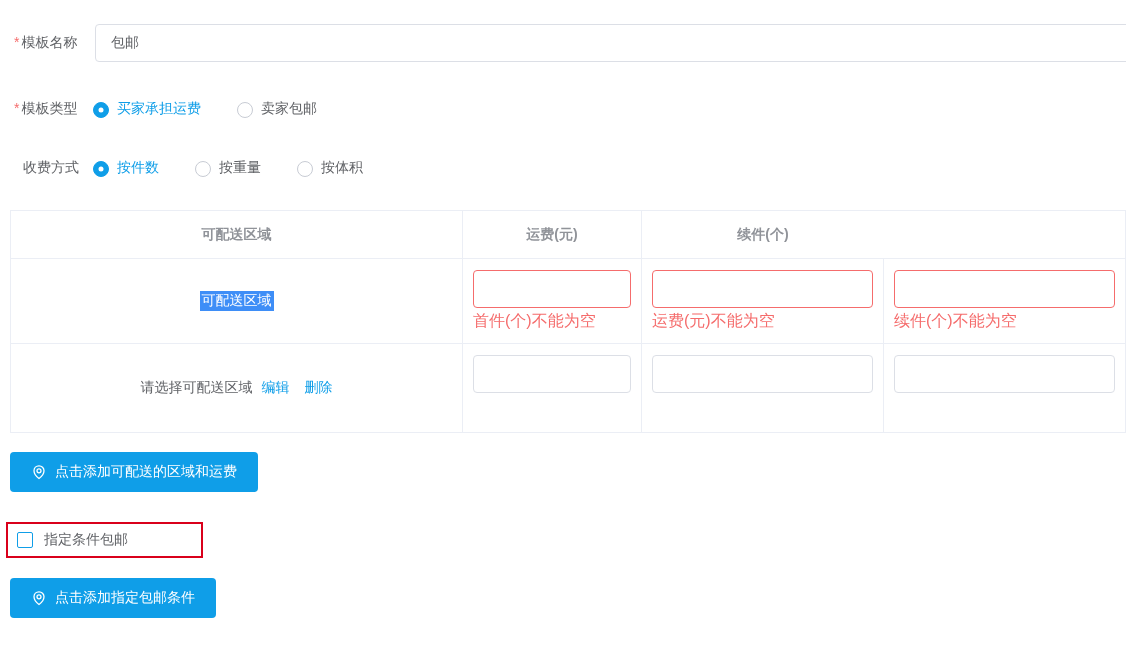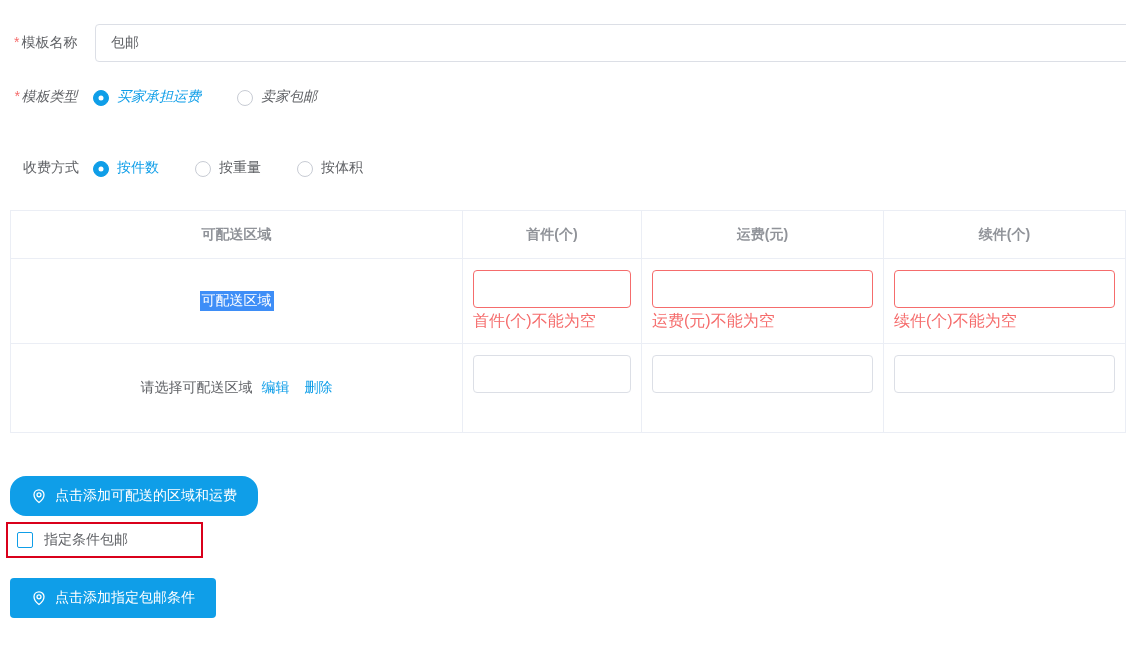--- a/index.html
+++ b/index.html
@@ -71,21 +71,21 @@
   .link-delete { margin-left:15px; }
 
   
   .primary-btn {
     position:absolute; display:inline-flex; align-items:center;
     height:40px; padding:0 21px; border:none; border-radius:4px;
     background:#0f9ee8; color:#fff; font-size:14px; cursor:pointer;
     font-family:"Liberation Sans", sans-serif;
   }
   .primary-btn .btn-icon { margin-right:8px; display:inline-flex; }
-  .btn-add-area { left:10px; top:476px;border-radius:16px; }
+  .btn-add-area { left:10px; top:452px; }
   .btn-add-condition { left:10px; top:578px; }
 
   
   .checkbox-box {
     position:absolute; left:6px; top:522px; width:197px; height:36px;
     border:2px solid #d9001b; display:flex; align-items:center; padding-left:9px;
   }
   .checkbox-square {
     width:16px; height:16px; border:1px solid #0f9ee8; border-radius:2px;
     background:#fff; flex:0 0 16px; cursor:pointer;
@@ -95,21 +95,21 @@
 </head>
 <body>
 
 <div class="page">
 
   <div class="form-row" style="top:31px;">
     <div class="form-label"><span class="req">*</span><span>模板名称</span></div>
   </div>
   <input class="name-input" type="text" value="包邮" style="">
 
-  <div class="form-row" style="top:85px;font-style:italic;">
+  <div class="form-row" style="top:97px;">
     <div class="form-label"><span class="req">*</span><span>模板类型</span></div>
     <div class="radio-option checked">
       <span class="radio-dot"></span>
       <span class="radio-label">买家承担运费</span>
     </div>
     <div class="radio-option">
       <span class="radio-dot"></span>
       <span class="radio-label">卖家包邮</span>
     </div>
   </div>
@@ -126,21 +126,20 @@
     </div>
     <div class="radio-option">
       <span class="radio-dot"></span>
       <span class="radio-label">按体积</span>
     </div>
   </div>
 
   <div class="ship-table">
     <div class="tr head">
       <div class="th">可配送区域</div>
-      <div class="th">首件(个)</div>
       <div class="th">运费(元)</div>
       <div class="th">续件(个)</div>
     </div>
 
     <div class="tr r1">
       <div class="td area-cell">
         <span class="area-selected">可配送区域</span>
       </div>
       <div class="td input-cell">
         <input class="cell-input error" type="text" value="" style="">

